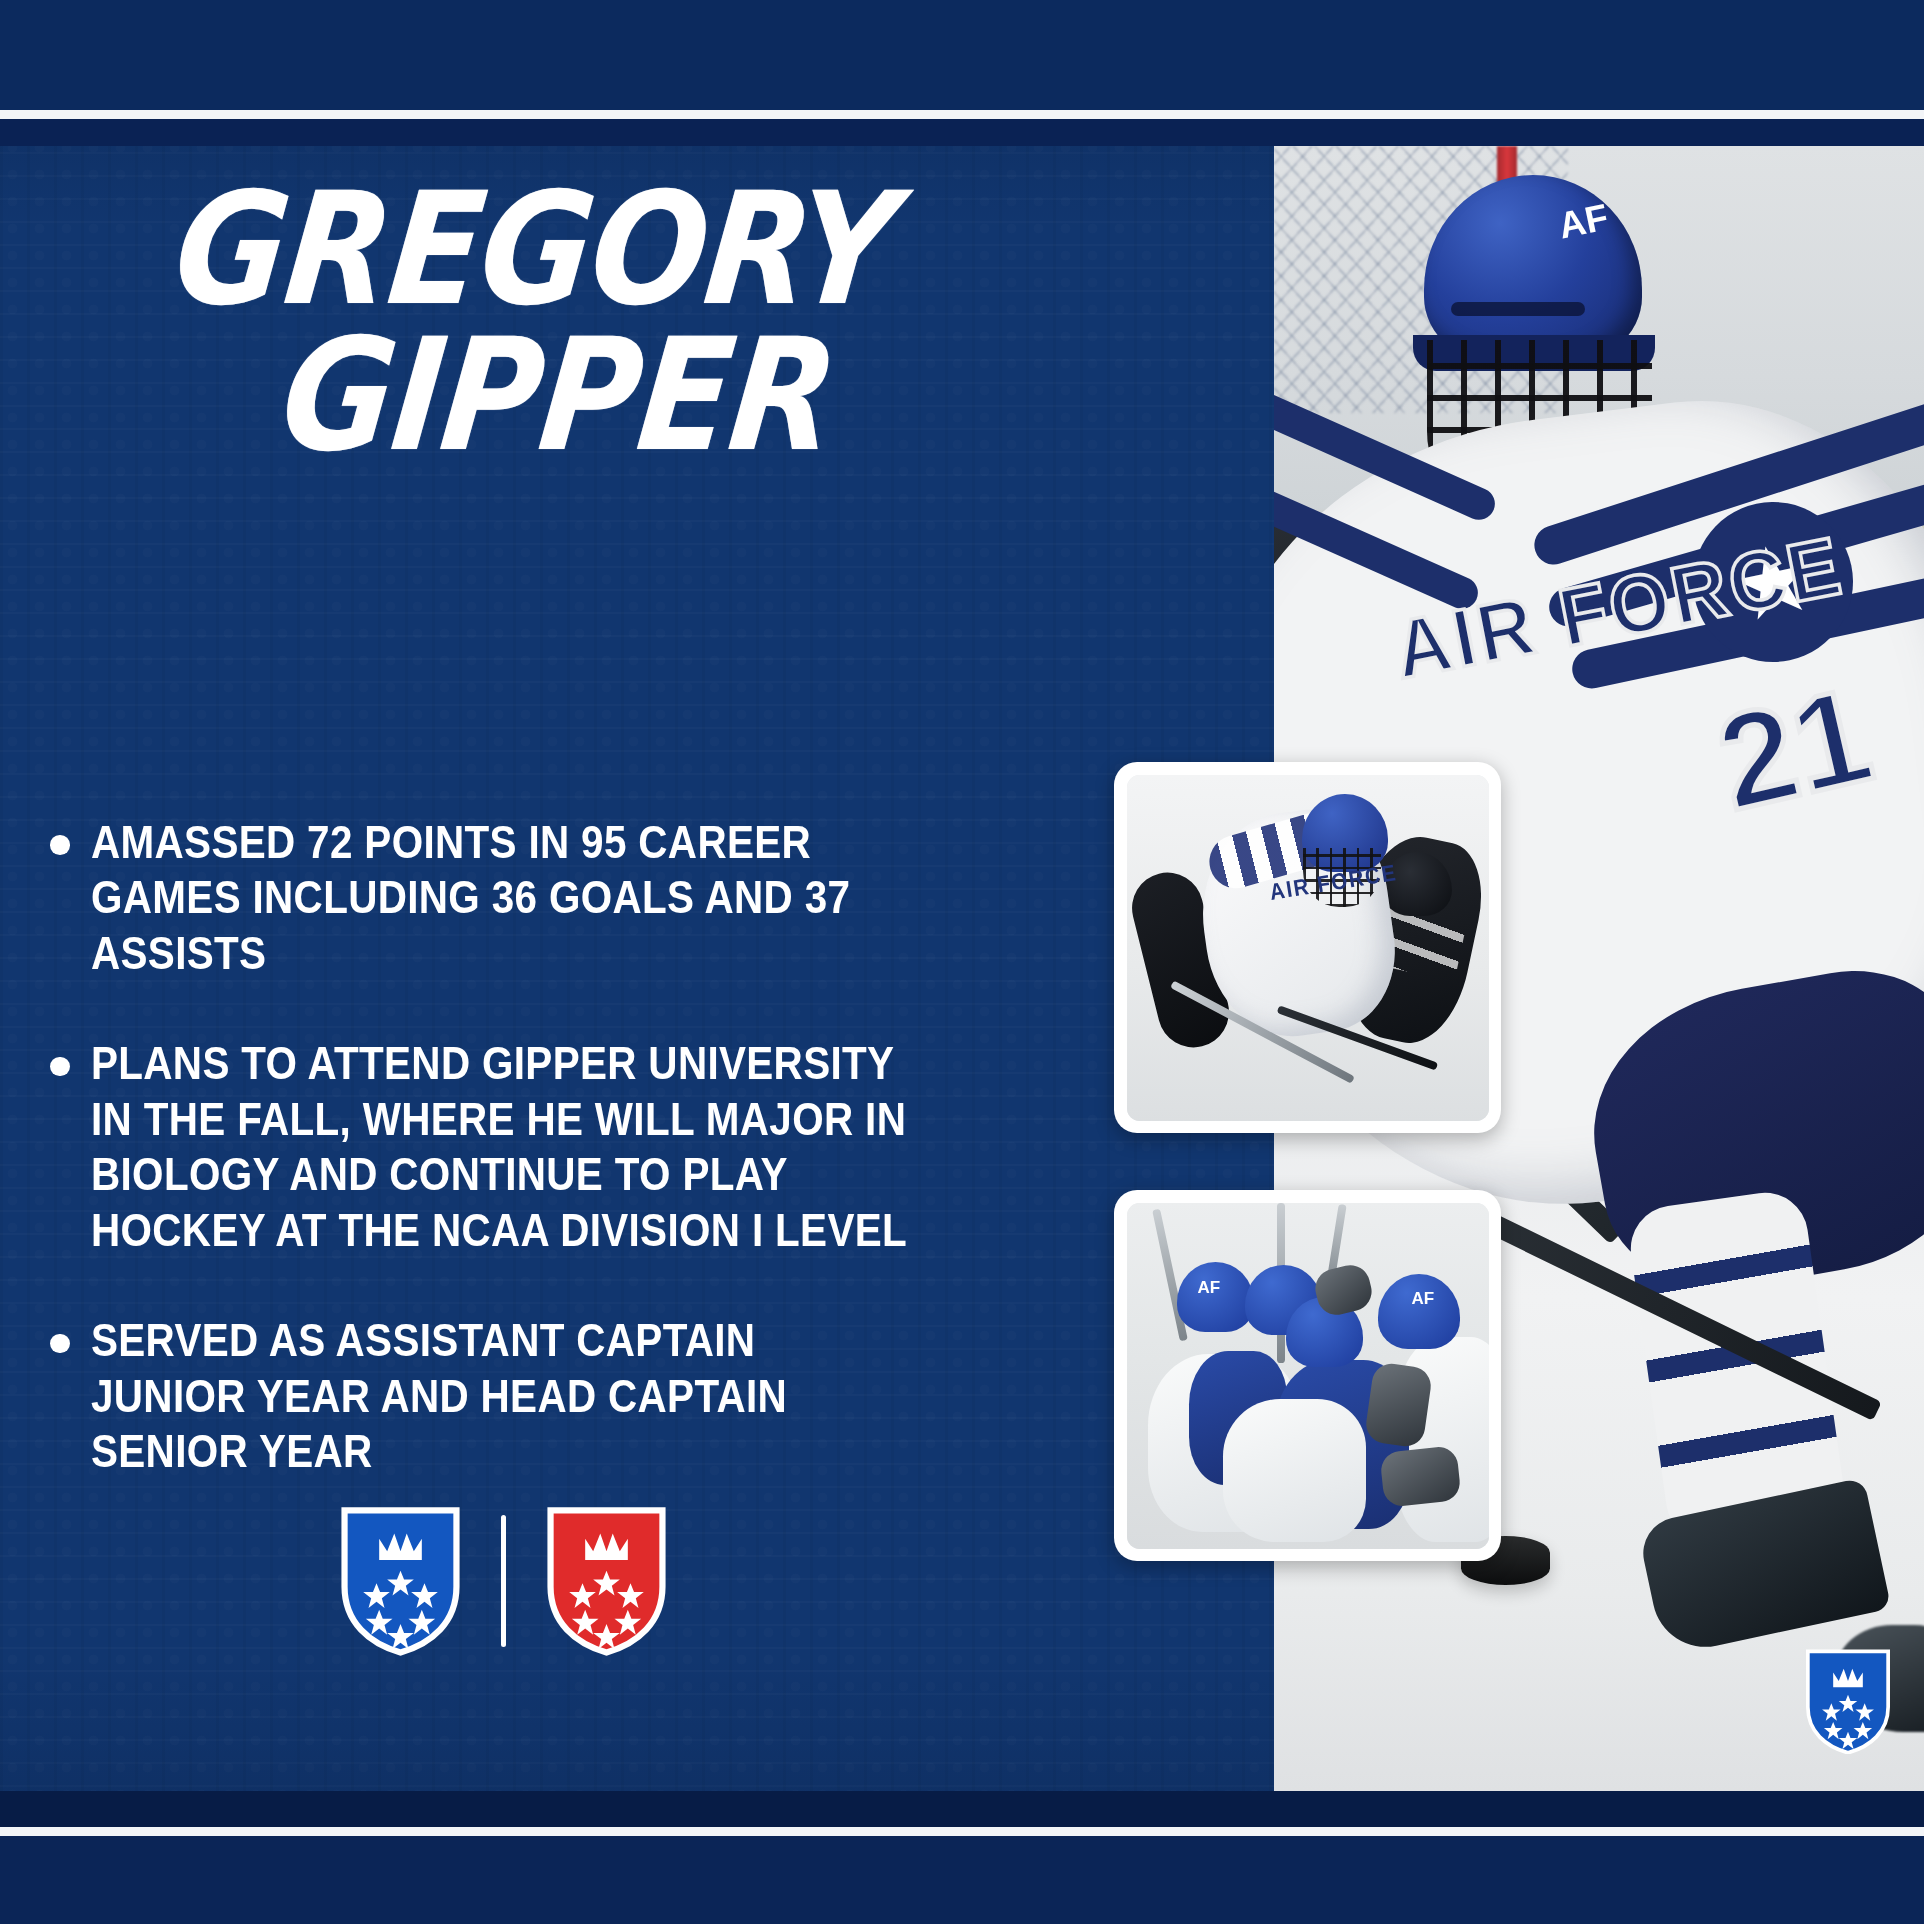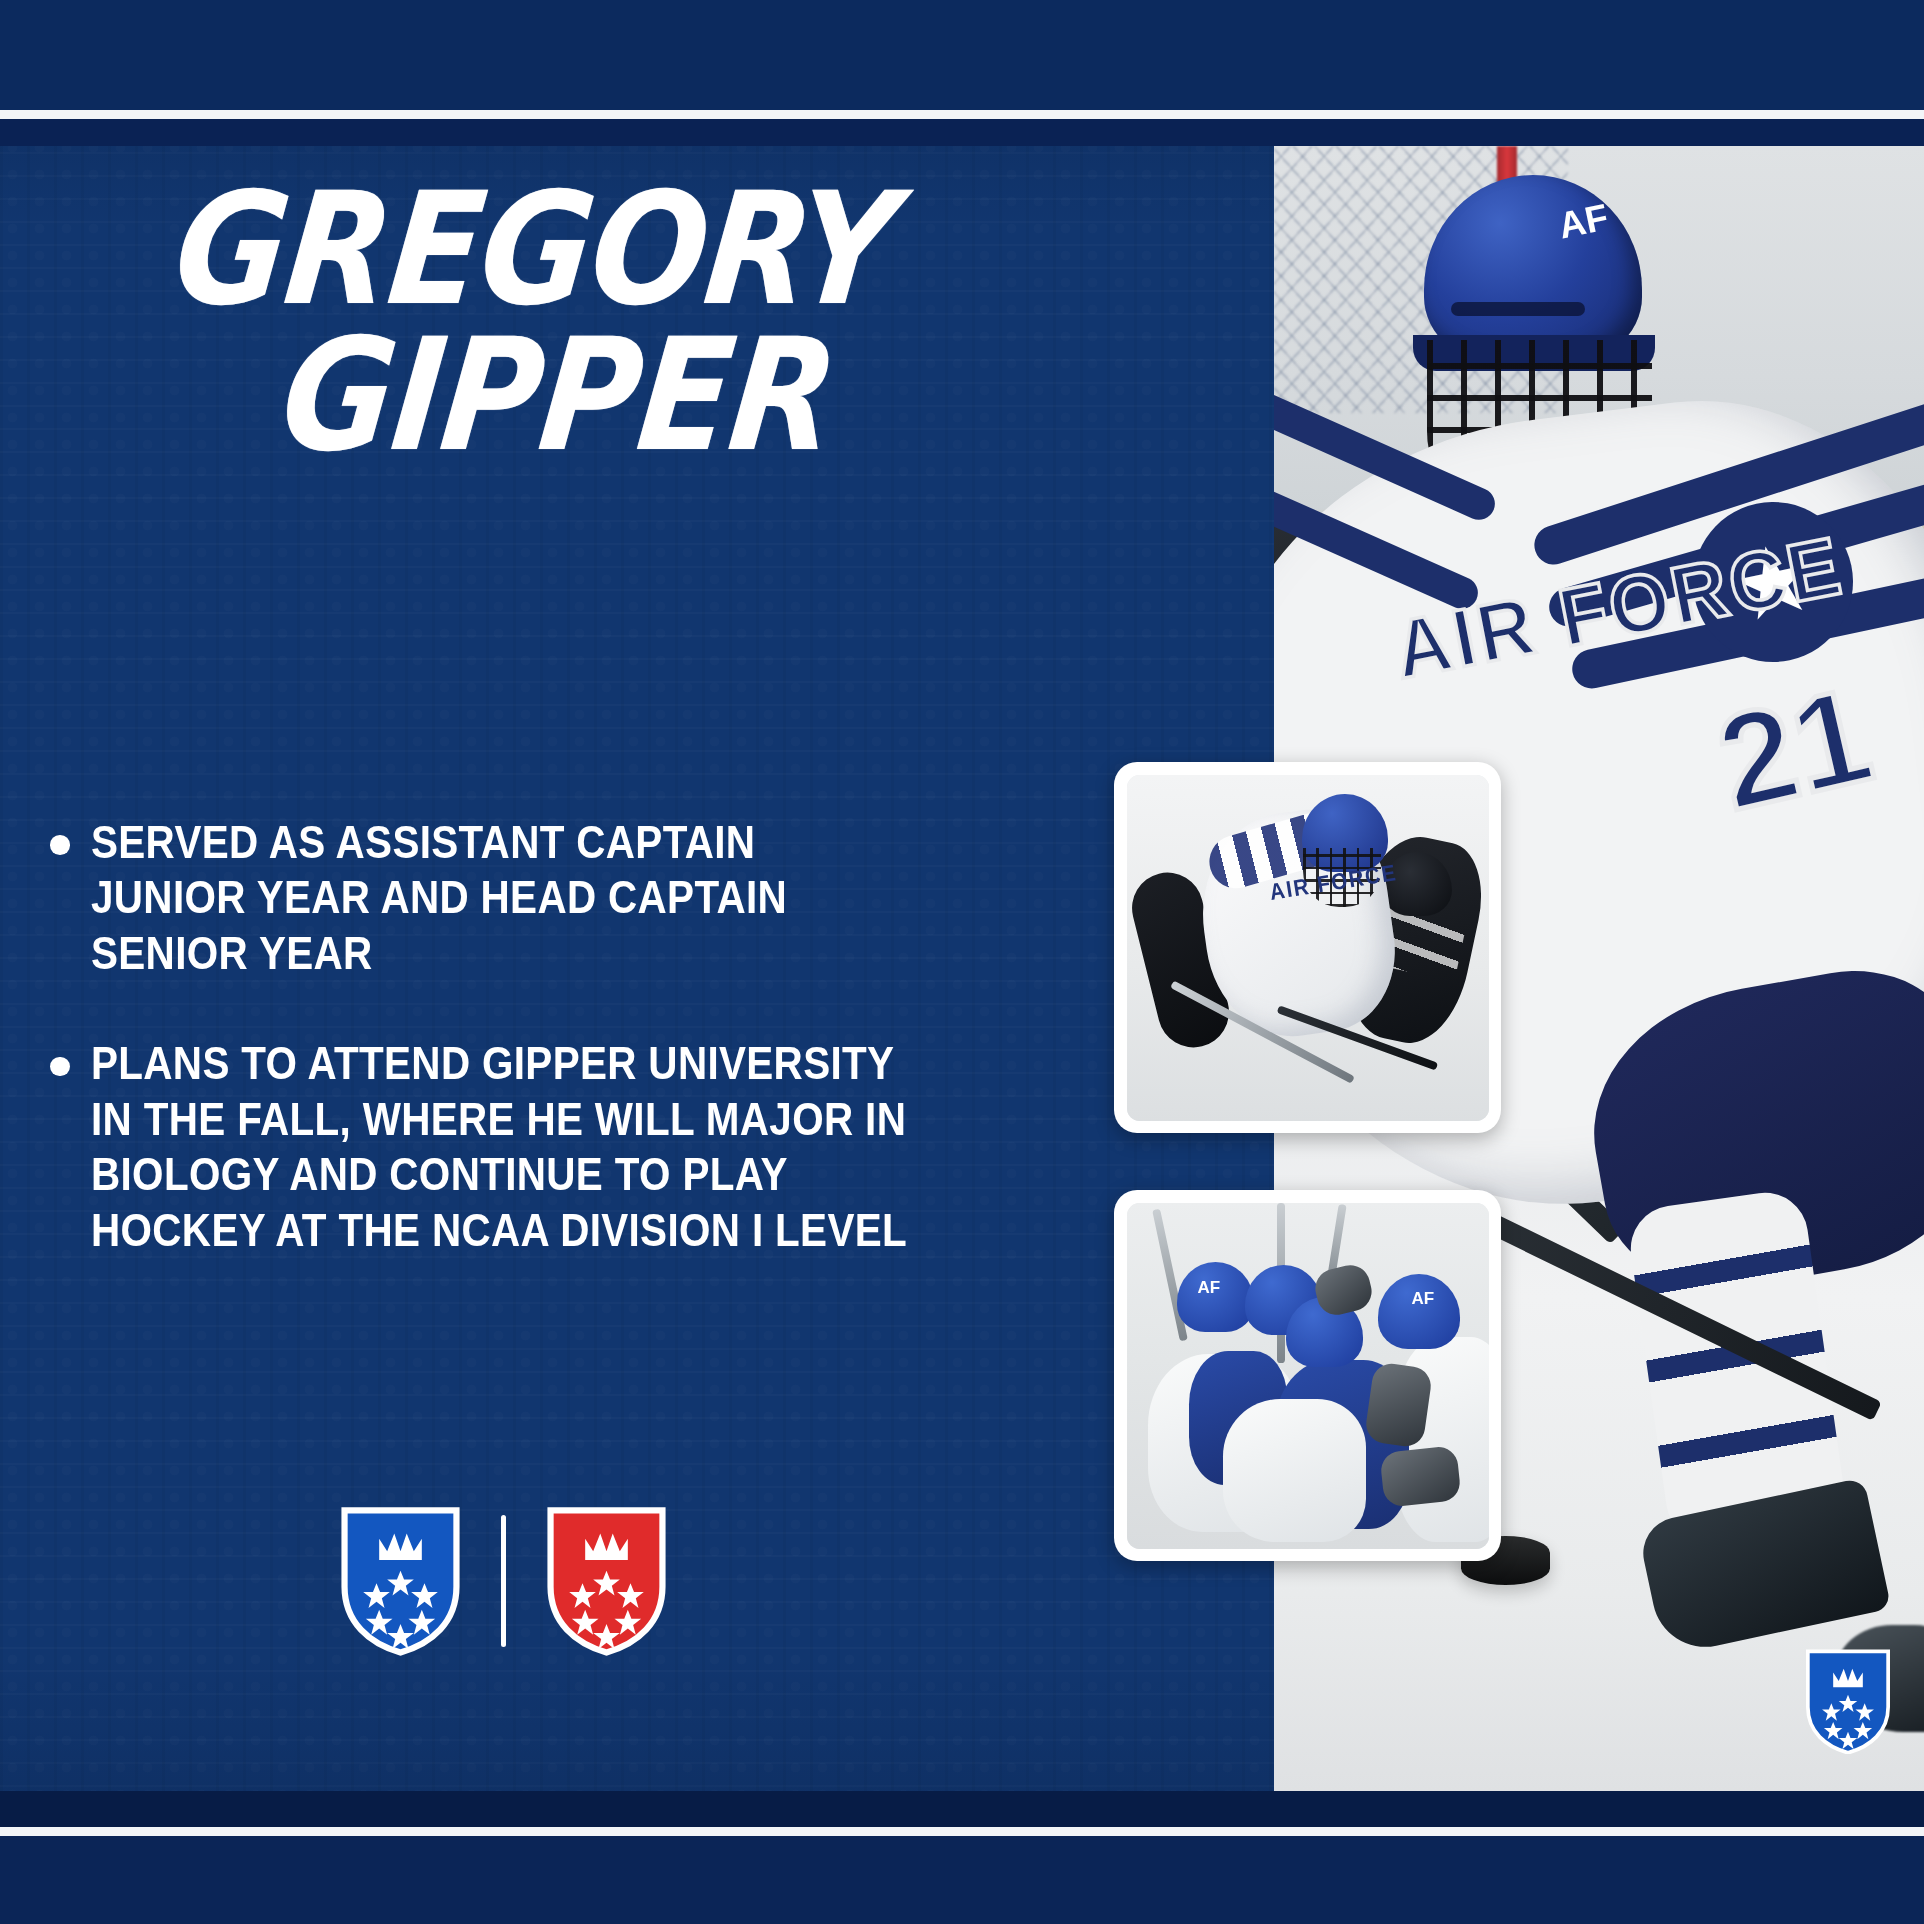--- a/index.html
+++ b/index.html
@@ -512,25 +512,29 @@
 
     <div class="athlete-name">
       <span class="name-line-1">GREGORY</span>
       <span class="name-line-2">GIPPER</span>
     </div>
 
 
     <div class="bullets">
       <div class="bullet-row">
         <span class="bullet-dot"></span>
-        <span class="bullet-text">SERVED AS ASSISTANT CAPTAIN JUNIOR YEAR AND HEAD CAPTAIN SENIOR YEAR</span>
+        <span class="bullet-text">AMASSED 72 POINTS IN 95 CAREER GAMES INCLUDING 36 GOALS AND 37 ASSISTS</span>
       </div>
       <div class="bullet-row">
         <span class="bullet-dot"></span>
         <span class="bullet-text">PLANS TO ATTEND GIPPER UNIVERSITY IN THE FALL, WHERE HE WILL MAJOR IN BIOLOGY AND CONTINUE TO PLAY HOCKEY AT THE NCAA DIVISION I LEVEL</span>
+      </div>
+      <div class="bullet-row">
+        <span class="bullet-dot"></span>
+        <span class="bullet-text">SERVED AS ASSISTANT CAPTAIN JUNIOR YEAR AND HEAD CAPTAIN SENIOR YEAR</span>
       </div>
     </div>
 
     <div class="logo-lockup">
       <div class="shield">
         <svg viewBox="0 0 138 170" xmlns="http://www.w3.org/2000/svg">
           <path d="M6 6 H132 V92 C132 132 104 156 69 166 C34 156 6 132 6 92 Z" fill="#1357c0" stroke="#ffffff" stroke-width="7"></path>
           <path d="M45 38 L54 52 L62 32 L69 52 L76 32 L84 52 L93 38 L93 62 H45 Z" fill="#ffffff"></path>
           <g fill="#ffffff">
             <polygon points="69,74 73,84 84,84 75,91 78,102 69,95 60,102 63,91 54,84 65,84"></polygon>

